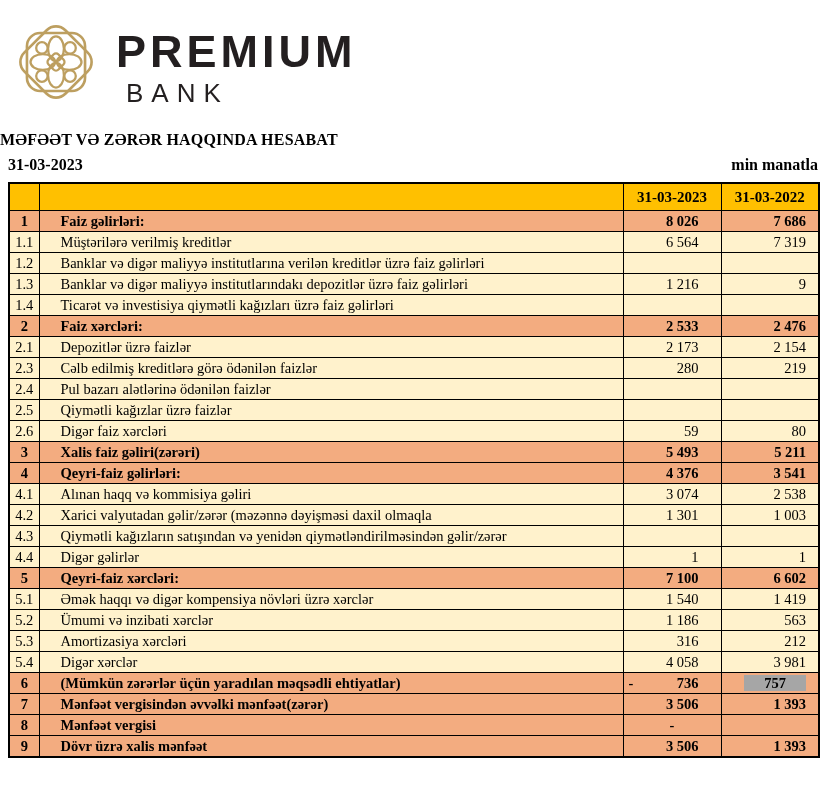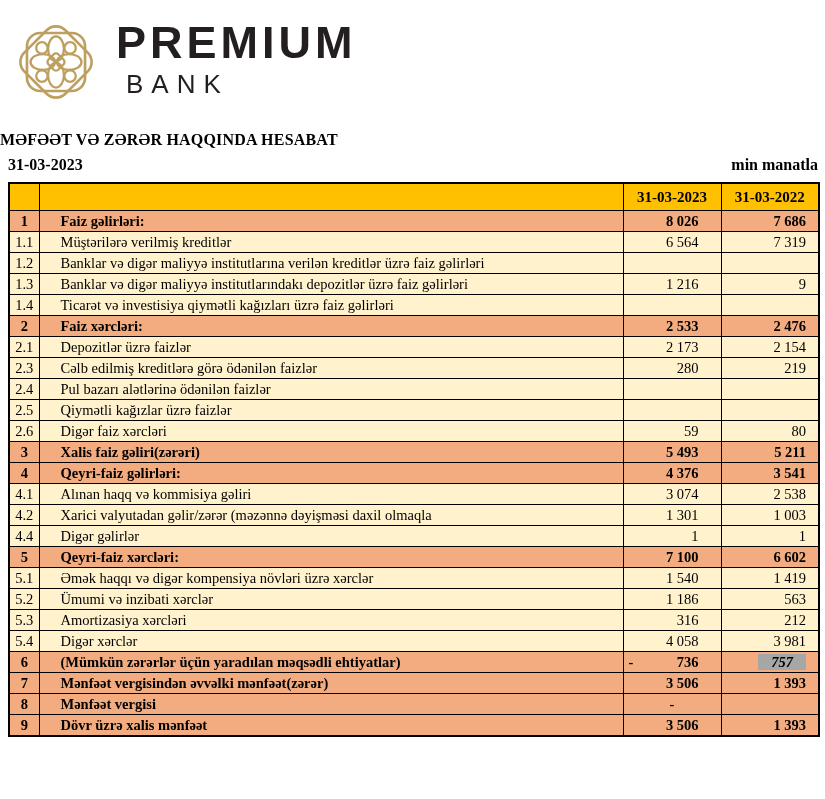--- a/index.html
+++ b/index.html
@@ -2,21 +2,21 @@
 <html><head>
 <meta charset="utf-8">
 <style>
   html,body{margin:0;padding:0;}
   body{
     width:825px;height:799px;position:relative;background:#ffffff;
     font-family:"Liberation Serif",serif;color:#000;
     -webkit-font-smoothing:antialiased;
   }
   
-  .brand{position:absolute;left:12px;top:18px;display:flex;align-items:flex-start;}
+  .brand{position:absolute;left:12px;top:18px;display:flex;align-items:flex-end;}
   .logo{width:88px;height:88px;flex:0 0 auto;}
   .brand-text{margin-left:16px;margin-top:2px;font-family:"Liberation Sans",sans-serif;color:#231f20;}
   .brand-name{font-size:45px;font-weight:700;letter-spacing:4px;line-height:1.0;}
   .brand-sub{font-size:26px;font-weight:400;letter-spacing:8px;line-height:1.0;margin-top:6px;margin-left:10px;}
   
   .title{position:absolute;top:131px;left:0;width:100%;text-align:left;
     font-size:16px;font-weight:700;letter-spacing:0.2px;}
   .meta{position:absolute;top:156px;left:8px;width:810px;display:flex;
     justify-content:space-between;font-size:16px;font-weight:700;}
   
@@ -26,21 +26,21 @@
   thead th{height:26px;font-size:15px;font-weight:700;text-align:center;}
   tbody td{height:20px;line-height:20px;font-size:14.5px;}
   td.c-num{text-align:center;}
   td.c-desc{padding-left:21px;}
   td.c-val{text-align:right;position:relative;}
   td.v23{padding-right:22px;}
   td.v22{padding-right:12px;}
   td.center{text-align:center;padding-right:0;}
   tr.section td{font-weight:700;}
   .dash{position:absolute;left:5px;top:0;}
-  .hl{padding:0 13px;font-style:italic;}
+  .hl{padding:0 20px;}
 </style>
 <style>thead th{background:#FFC000;}
    tr.section td{background:#F3AC80;}
    tr.detail td{background:#FFF2CC;}
    .hl{background:#A6A6A6;}</style></head>
 <body>
 
 <div class="brand">
   <svg class="logo" viewBox="0 0 100 100">
     <g fill="none" stroke="#BD9F60" stroke-width="3">
@@ -172,20 +172,26 @@
         <td class="c-val v23">3 074</td>
         <td class="c-val v22">2 538</td>
       </tr>
       <tr class="detail">
         <td class="c-num">4.2</td>
         <td class="c-desc">Xarici valyutadan gəlir/zərər (məzənnə dəyişməsi daxil olmaqla</td>
         <td class="c-val v23">1 301</td>
         <td class="c-val v22">1 003</td>
       </tr>
       <tr class="detail">
+        <td class="c-num">4.3</td>
+        <td class="c-desc">Qiymətli kağızların satışından və yenidən qiymətləndirilməsindən gəlir/zərər</td>
+        <td class="c-val v23"></td>
+        <td class="c-val v22"></td>
+      </tr>
+      <tr class="detail">
         <td class="c-num">4.4</td>
         <td class="c-desc">Digər gəlirlər</td>
         <td class="c-val v23">1</td>
         <td class="c-val v22">1</td>
       </tr>
       <tr class="section">
         <td class="c-num">5</td>
         <td class="c-desc">Qeyri-faiz xərcləri:</td>
         <td class="c-val v23">7 100</td>
         <td class="c-val v22">6 602</td>

